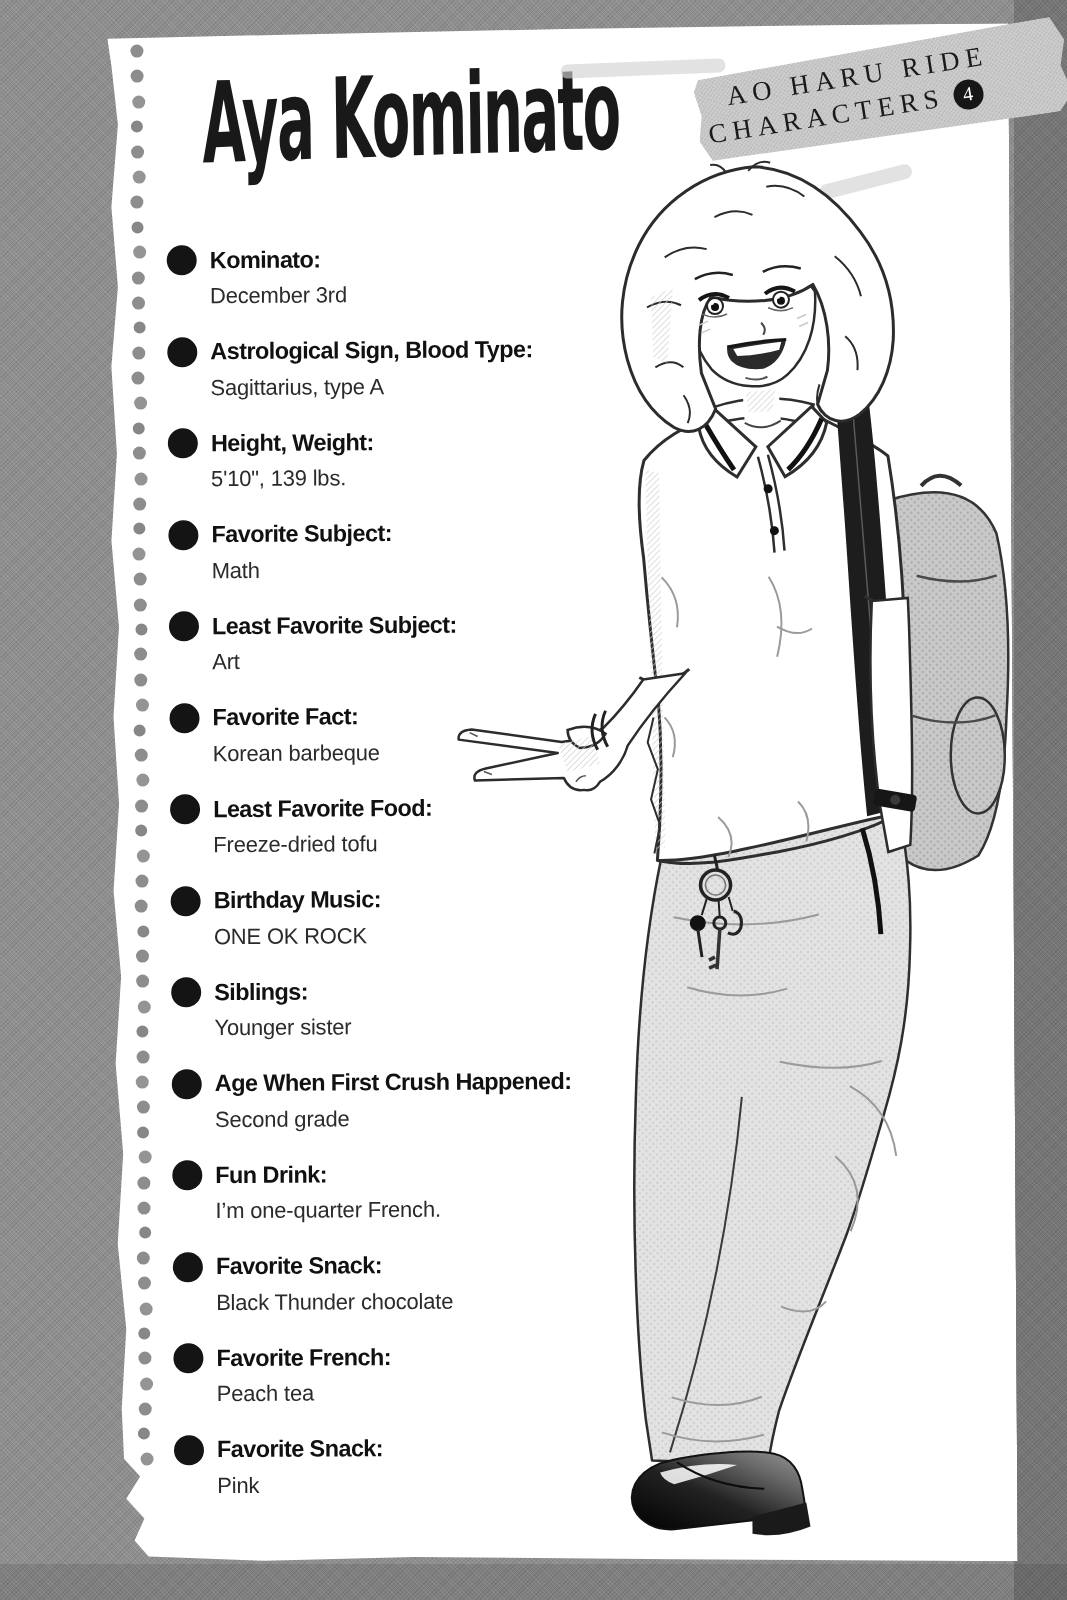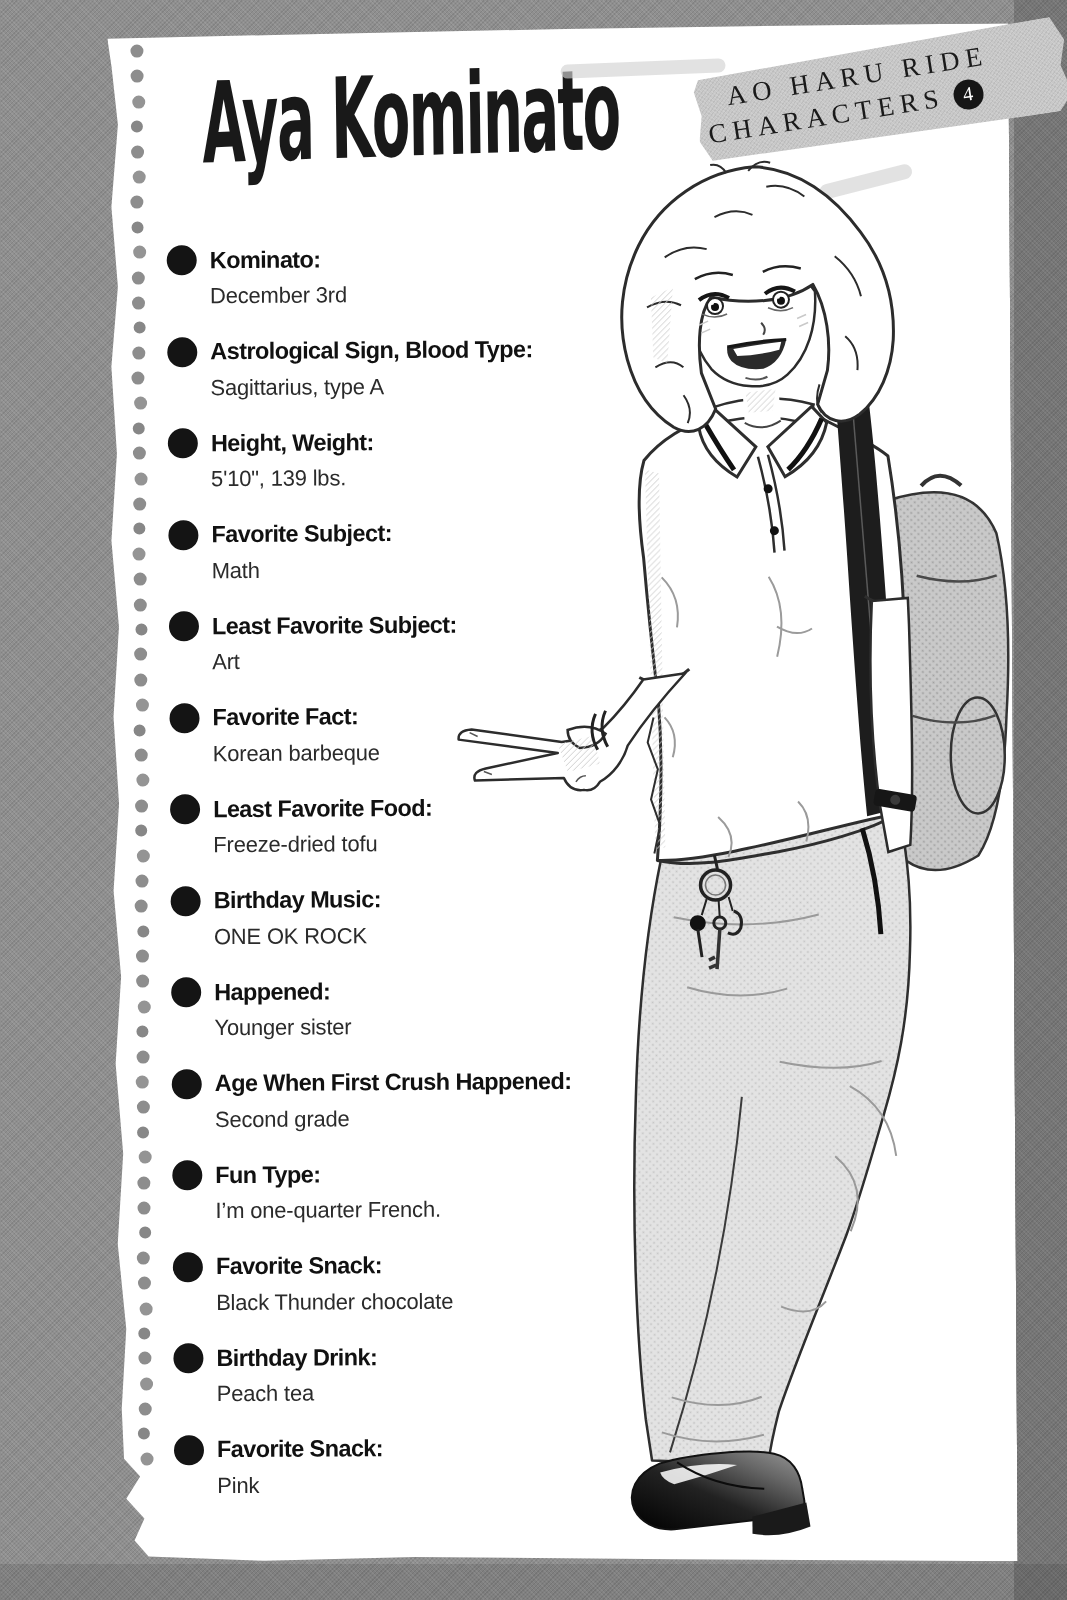--- a/index.html
+++ b/index.html
@@ -190,53 +190,53 @@
     <div class="label-row">
       <span class="bullet"></span>
       <span class="label">Birthday Music:</span>
     </div>
     <div class="value">ONE OK ROCK</div>
   </li>
 
   <li class="item">
     <div class="label-row">
       <span class="bullet"></span>
-      <span class="label">Happened:</span>
+      <span class="label">Siblings:</span>
     </div>
     <div class="value">Younger sister</div>
   </li>
 
   <li class="item">
     <div class="label-row">
       <span class="bullet"></span>
       <span class="label">Age When First Crush Happened:</span>
     </div>
     <div class="value">Second grade</div>
   </li>
 
   <li class="item">
     <div class="label-row">
       <span class="bullet"></span>
-      <span class="label">Fun Type:</span>
+      <span class="label">Fun Drink:</span>
     </div>
     <div class="value">I’m one-quarter French.</div>
   </li>
 
   <li class="item">
     <div class="label-row">
       <span class="bullet"></span>
       <span class="label">Favorite Snack:</span>
     </div>
     <div class="value">Black Thunder chocolate</div>
   </li>
 
   <li class="item">
     <div class="label-row">
       <span class="bullet"></span>
-      <span class="label">Birthday Drink:</span>
+      <span class="label">Favorite French:</span>
     </div>
     <div class="value">Peach tea</div>
   </li>
 
   <li class="item">
     <div class="label-row">
       <span class="bullet"></span>
       <span class="label">Favorite Snack:</span>
     </div>
     <div class="value">Pink</div>

